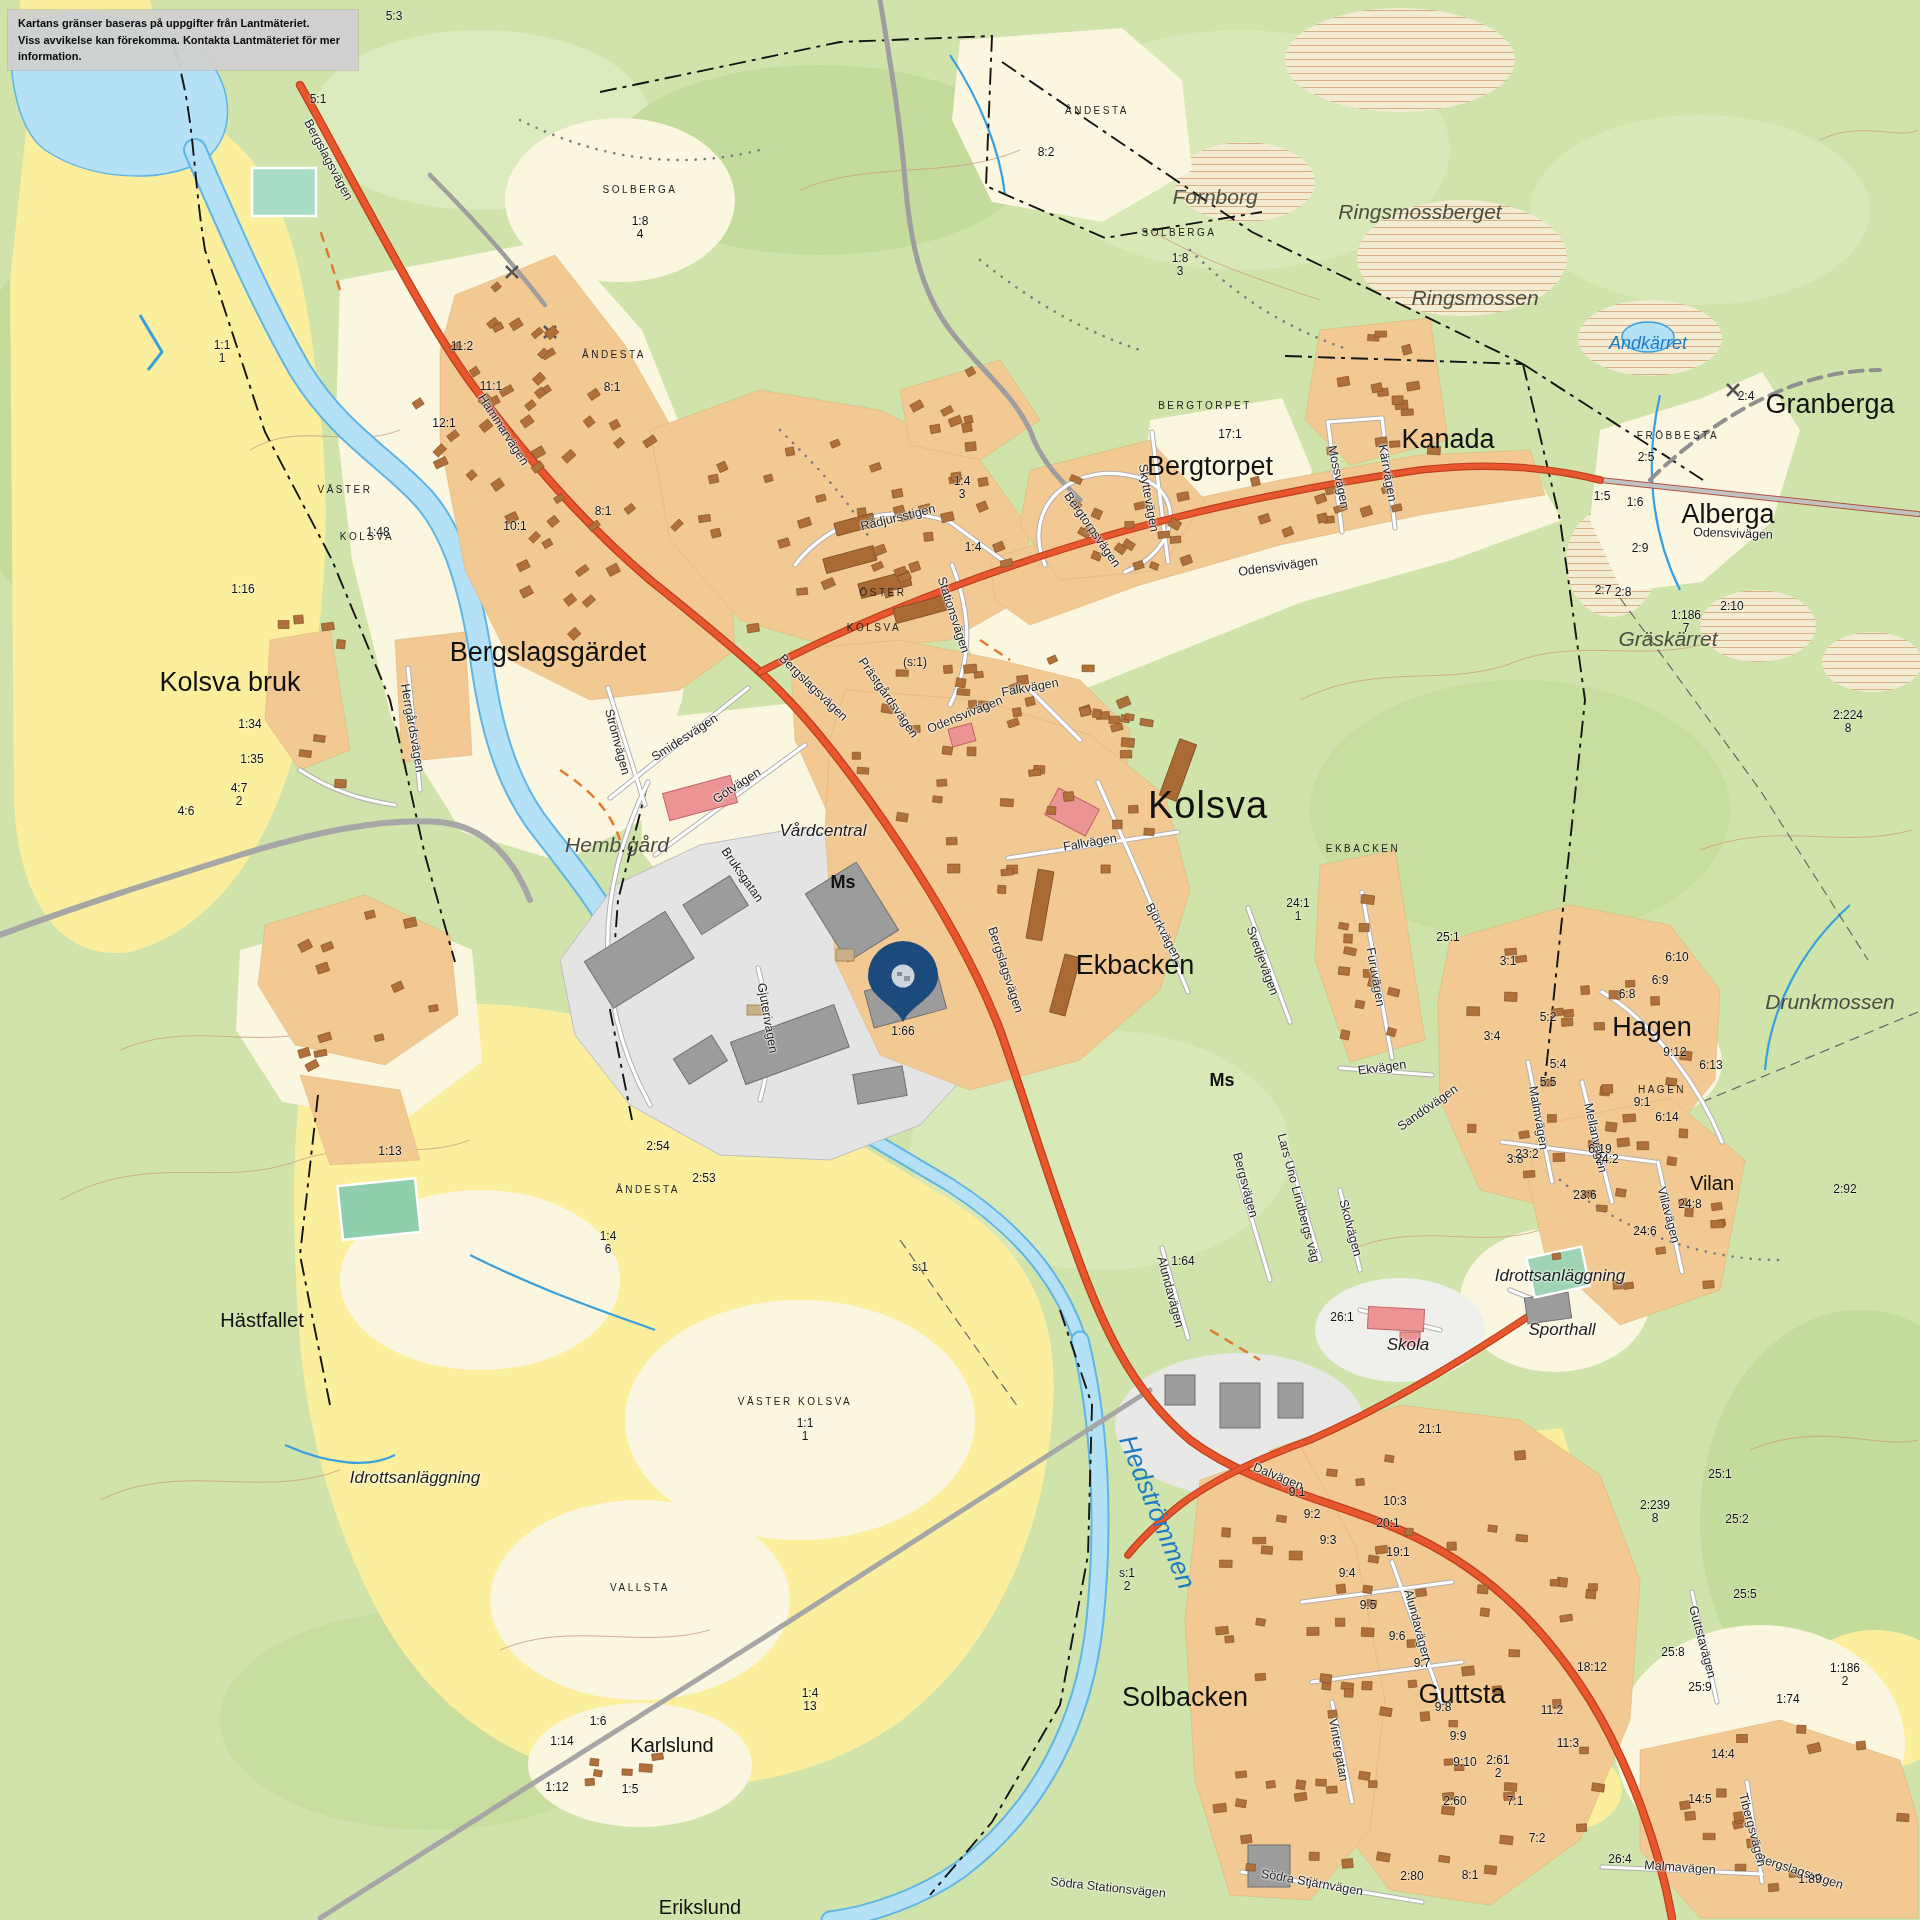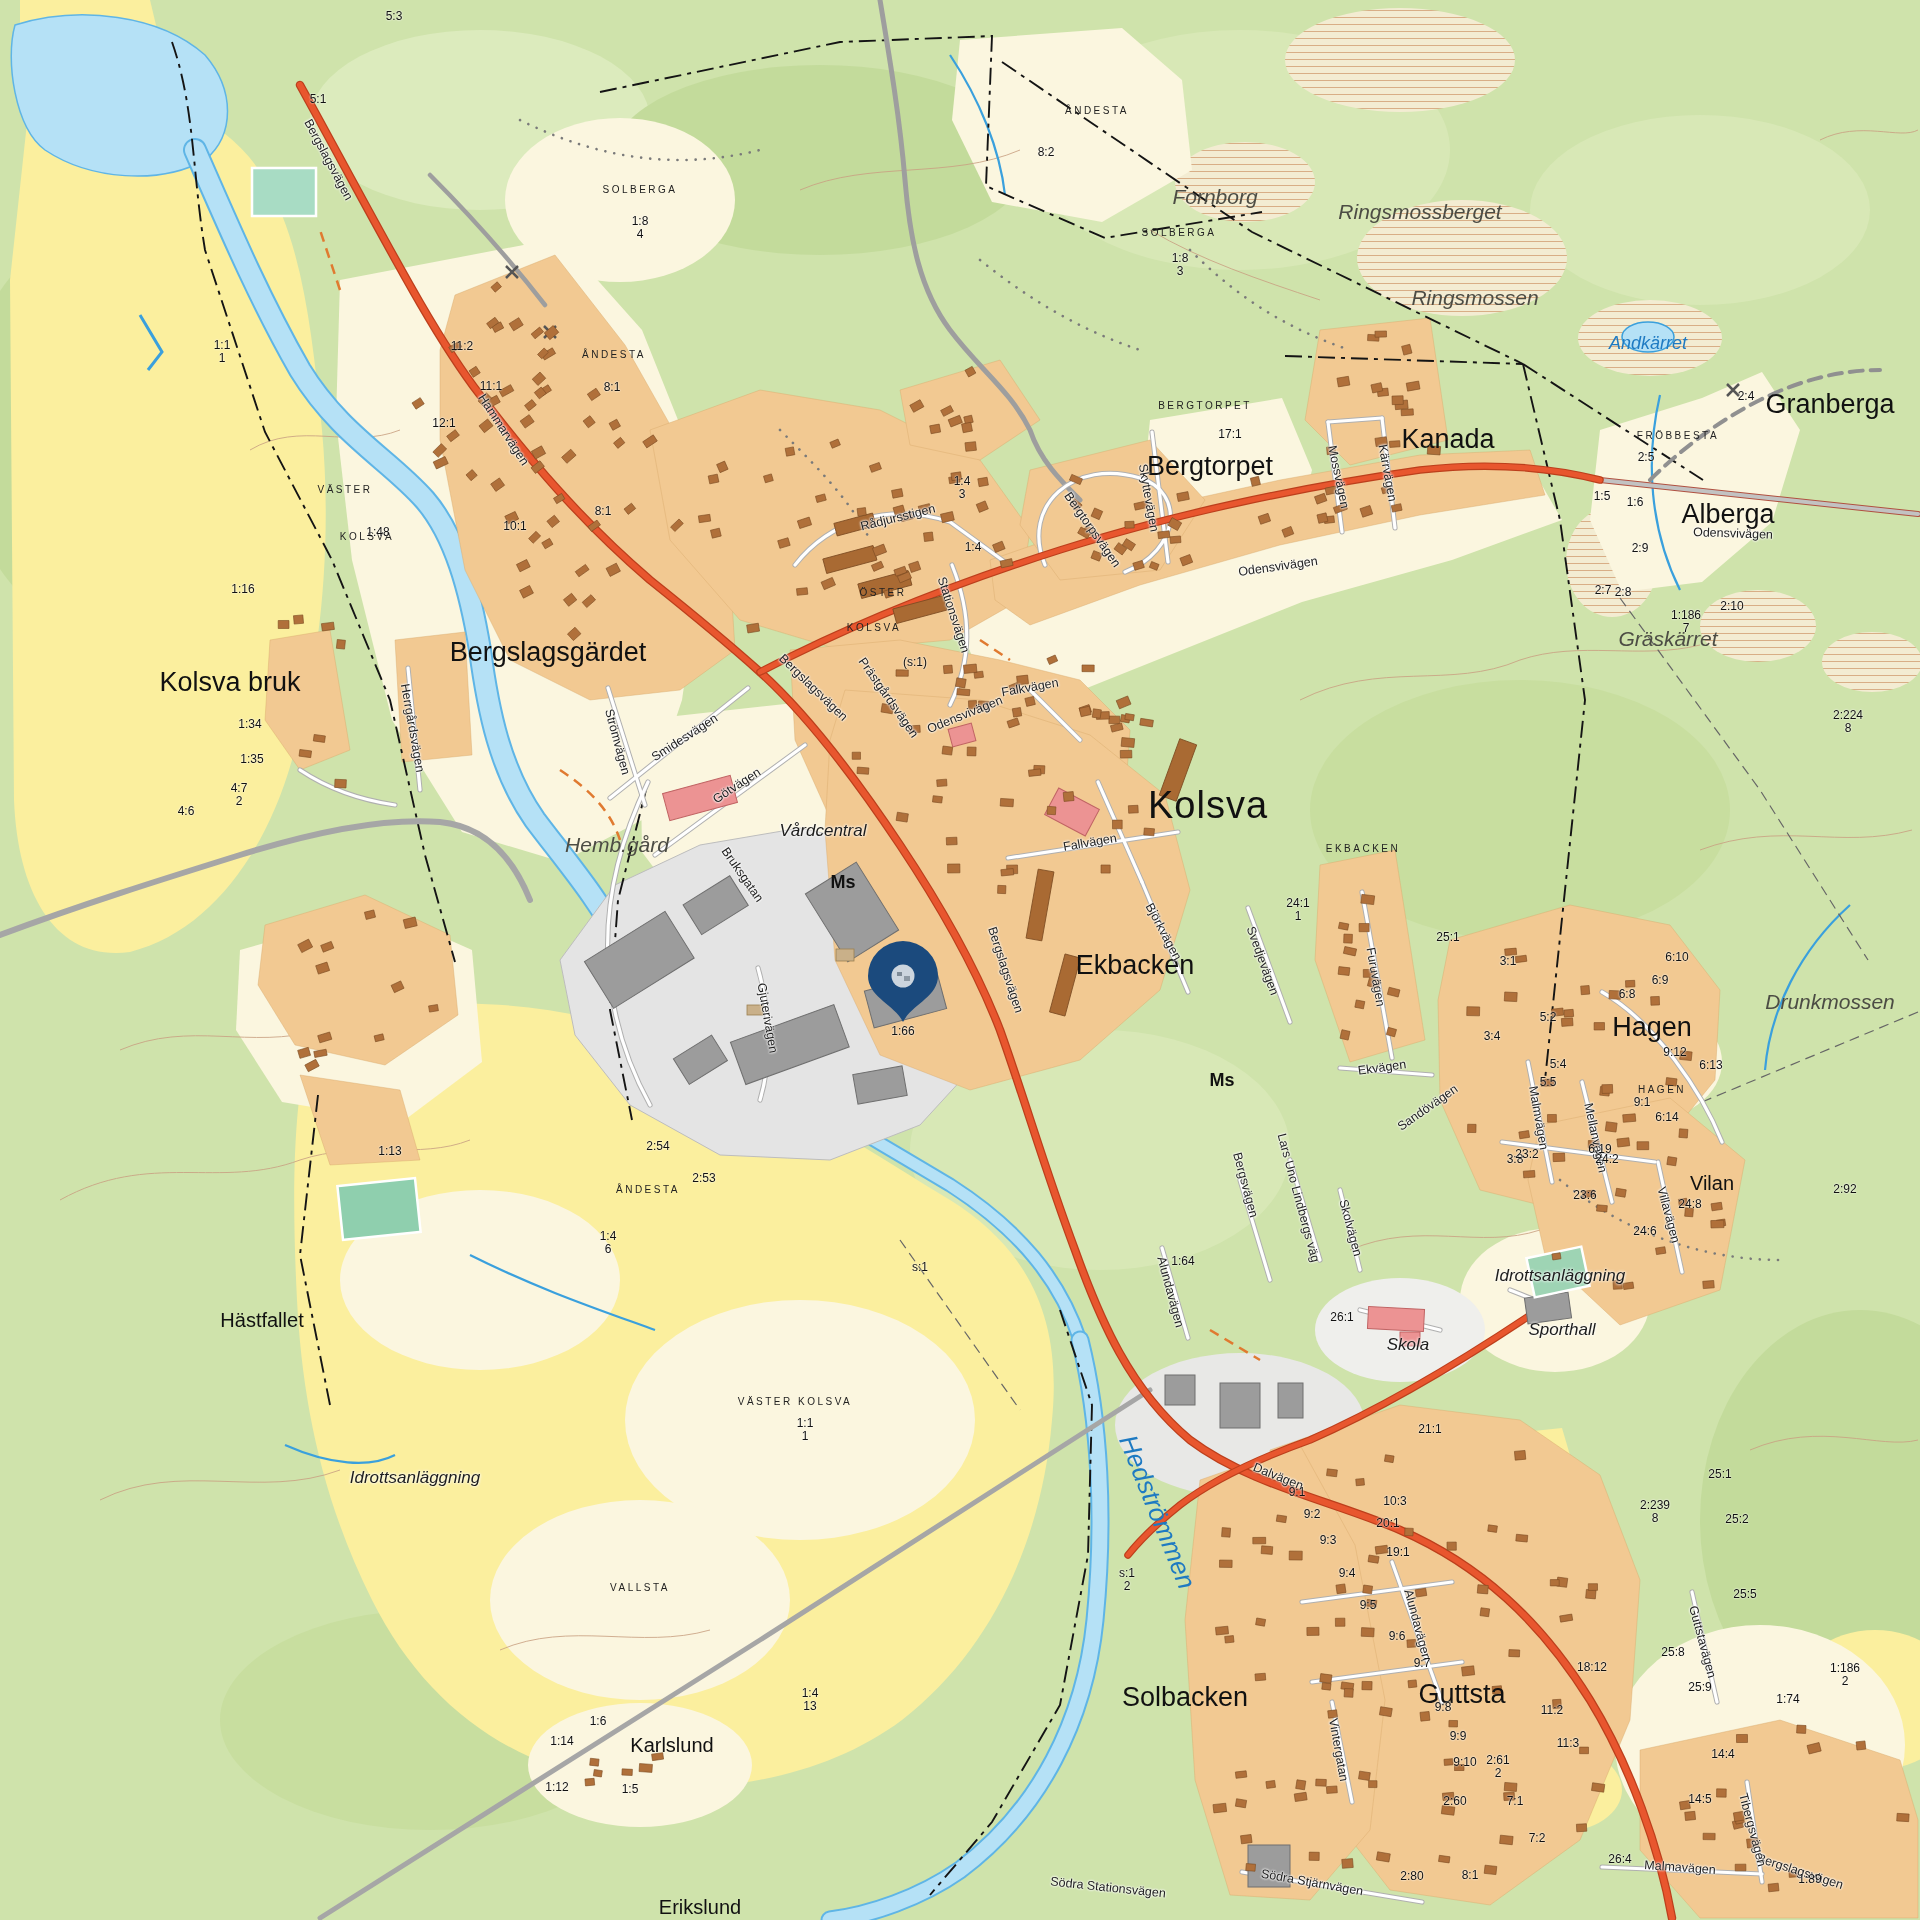--- a/index.html
+++ b/index.html
@@ -908,13 +908,17 @@
 
 <svg id="pin-layer" width="1920" height="1920" viewBox="0 0 1920 1920" xmlns="http://www.w3.org/2000/svg">
   <g id="map-pin" transform="translate(903,1022)">
     <path d="M0,0 C-8,-17 -35,-25 -35,-46 A35,35 0 1,1 35,-46 C35,-25 8,-17 0,0 Z" fill="#1b4a7d"></path>
     <circle cx="0" cy="-46" r="11.5" fill="#ccd5de"></circle>
     <rect x="-6" y="-50" width="5" height="4" fill="#7d8a96"></rect>
     <rect x="1" y="-46" width="6" height="5" fill="#8d99a4"></rect>
   </g>
 </svg>
 
+<div id="disclaimer" class="note">
+  <div>Kartans gränser baseras på uppgifter från Lantmäteriet.</div>
+  <div>Viss avvikelse kan förekomma. Kontakta Lantmäteriet för mer information.</div>
 </div>
+</div>
 
 </body></html>

